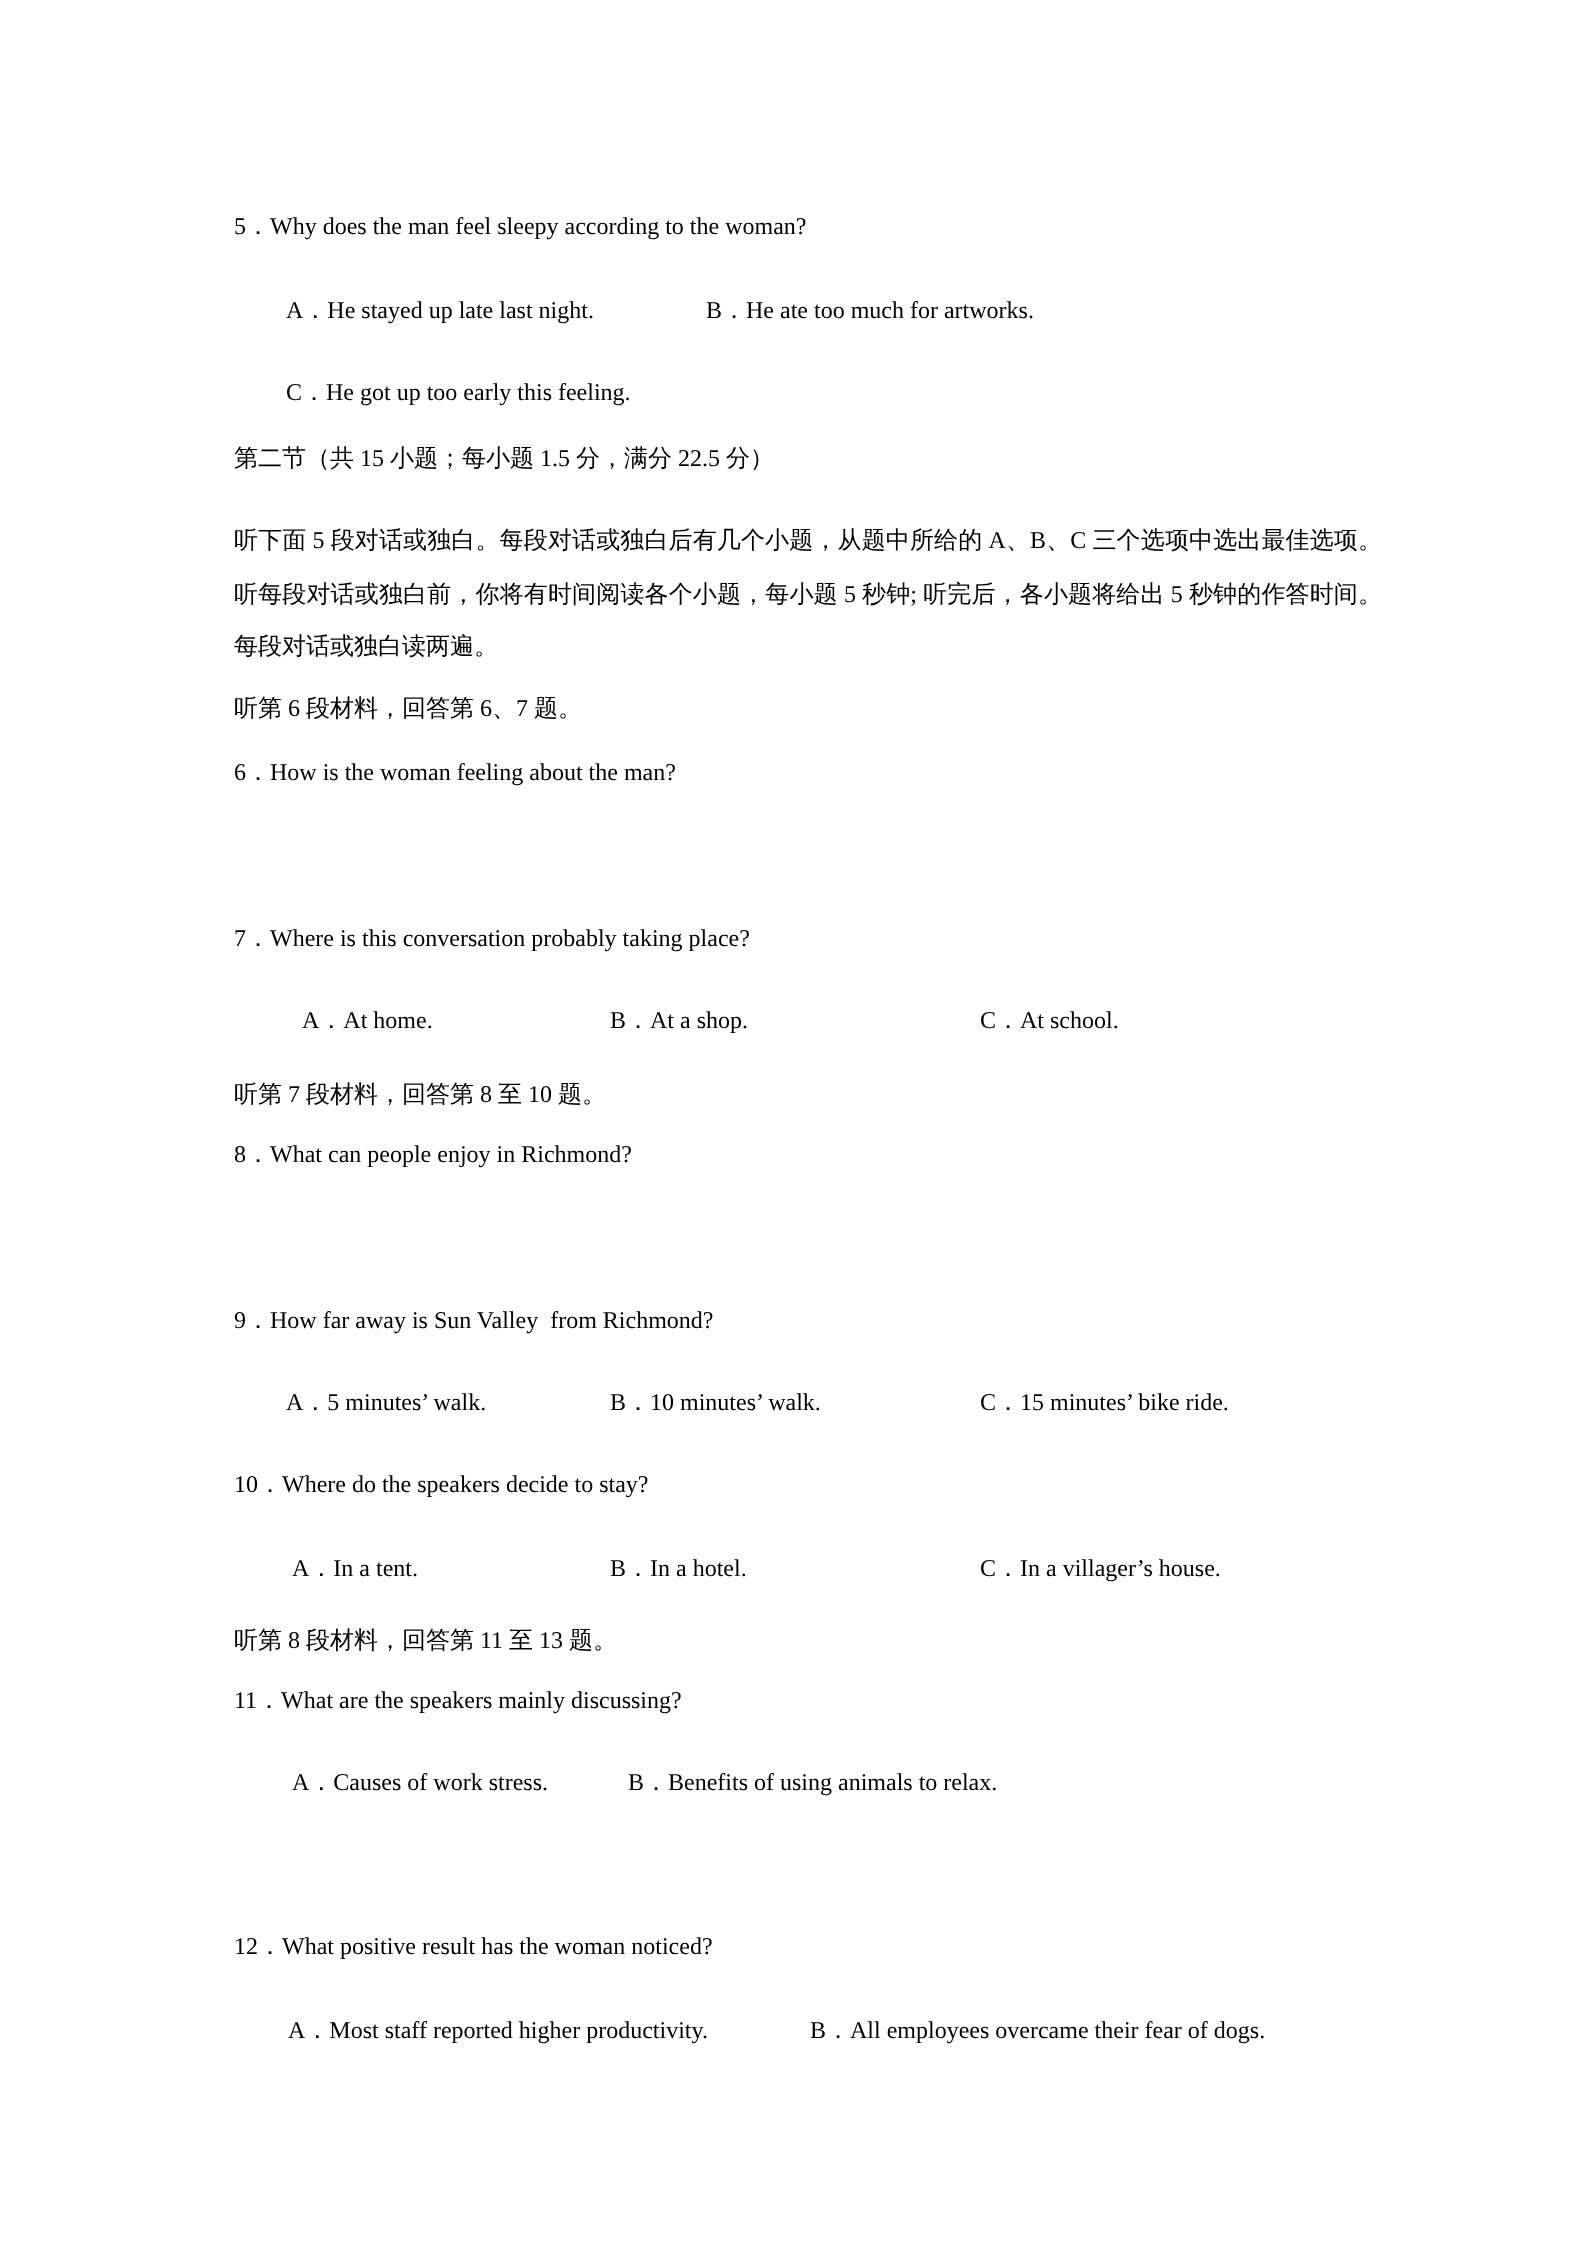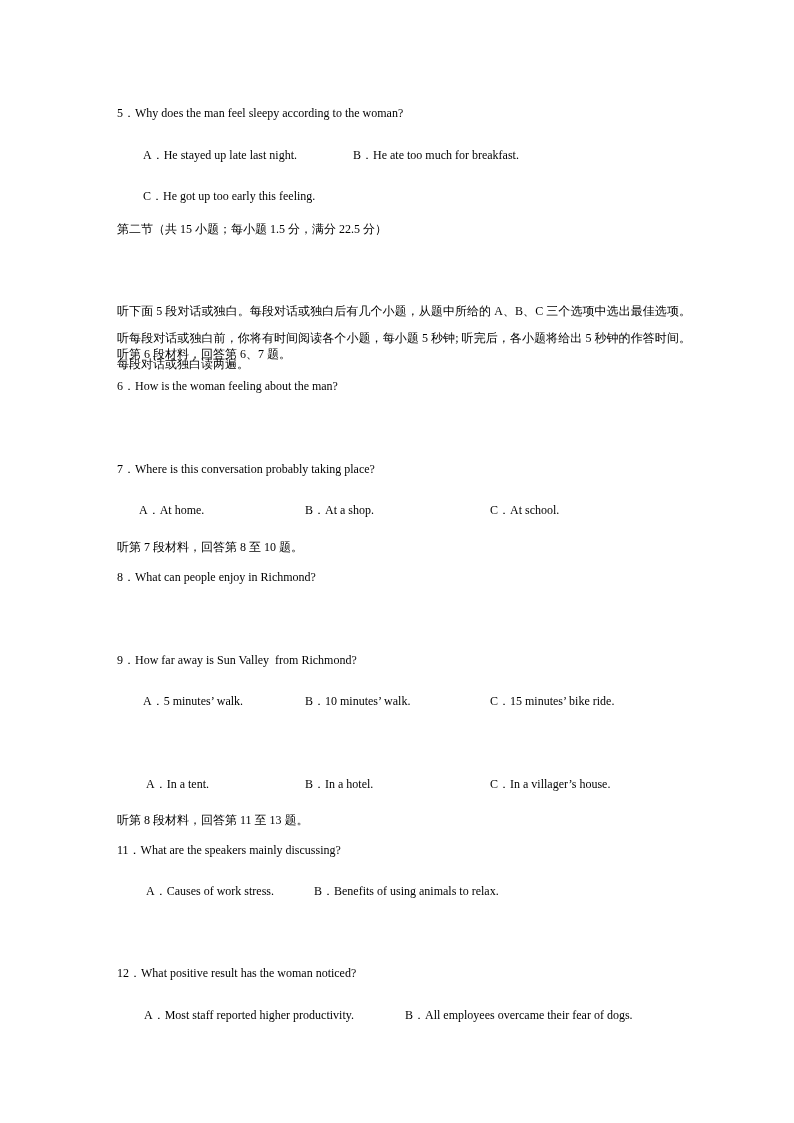--- a/index.html
+++ b/index.html
@@ -37,63 +37,63 @@
     line-height: 21px;
   }
   .para {
     position: absolute;
     left: 117px;
     top: 257px;
     width: 574px;
     line-height: 26.5px;
     text-align: justify;
     white-space: normal;
-    margin-top: 41px;
   }
 </style>
 </head>
 <body>
 
 <div class="page">
 
   <div class="ln" style="left:117px; top:103px">5．Why does the man feel sleepy according to the woman?</div>
   <div class="opt-row" style="top:145px">
     <span class="opt" style="left:143px">A．He stayed up late last night.</span>
-    <span class="opt" style="left:353px">B．He ate too much for breakfast.</span>
+    <span class="opt" style="left:353px">B．He ate too much for artworks.</span>
   </div>
   <div class="opt-row" style="top:186px">
     <span class="opt" style="left:143px">C．He got up too early this feeling.</span>
   </div>
 
   <div class="ln" style="left:117px; top:219px">第二节（共 15 小题；每小题 1.5 分，满分 22.5 分）</div>
 
   <div class="para">听下面 5 段对话或独白。每段对话或独白后有几个小题，从题中所给的 A、B、C 三个选项中选出最佳选项。听每段对话或独白前，你将有时间阅读各个小题，每小题 5 秒钟; 听完后，各小题将给出 5 秒钟的作答时间。每段对话或独白读两遍。</div>
 
   <div class="ln" style="left:117px; top:344px">听第 6 段材料，回答第 6、7 题。</div>
 
   <div class="ln" style="left:117px; top:376px">6．How is the woman feeling about the man?</div>
 
   <div class="ln" style="left:117px; top:459px">7．Where is this conversation probably taking place?</div>
   <div class="opt-row" style="top:500px">
-    <span class="opt" style="left:139px">A．At home.</span>
+    <span class="opt" style="left:151px">A．At home.</span>
     <span class="opt" style="left:305px">B．At a shop.</span>
     <span class="opt" style="left:490px">C．At school.</span>
   </div>
 
   <div class="ln" style="left:117px; top:537px">听第 7 段材料，回答第 8 至 10 题。</div>
 
   <div class="ln" style="left:117px; top:567px">8．What can people enjoy in Richmond?</div>
 
   <div class="ln" style="left:117px; top:650px">9．How far away is Sun Valley  from Richmond?</div>
   <div class="opt-row" style="top:691px">
     <span class="opt" style="left:143px">A．5 minutes’ walk.</span>
     <span class="opt" style="left:305px">B．10 minutes’ walk.</span>
     <span class="opt" style="left:490px">C．15 minutes’ bike ride.</span>
   </div>
 
+  <div class="ln" style="left:117px; top:732px">10．Where do the speakers decide to stay?</div>
   <div class="opt-row" style="top:774px">
     <span class="opt" style="left:146px">A．In a tent.</span>
     <span class="opt" style="left:305px">B．In a hotel.</span>
     <span class="opt" style="left:490px">C．In a villager’s house.</span>
   </div>
 
   <div class="ln" style="left:117px; top:810px">听第 8 段材料，回答第 11 至 13 题。</div>
 
   <div class="ln" style="left:117px; top:840px">11．What are the speakers mainly discussing?</div>
   <div class="opt-row" style="top:881px">

